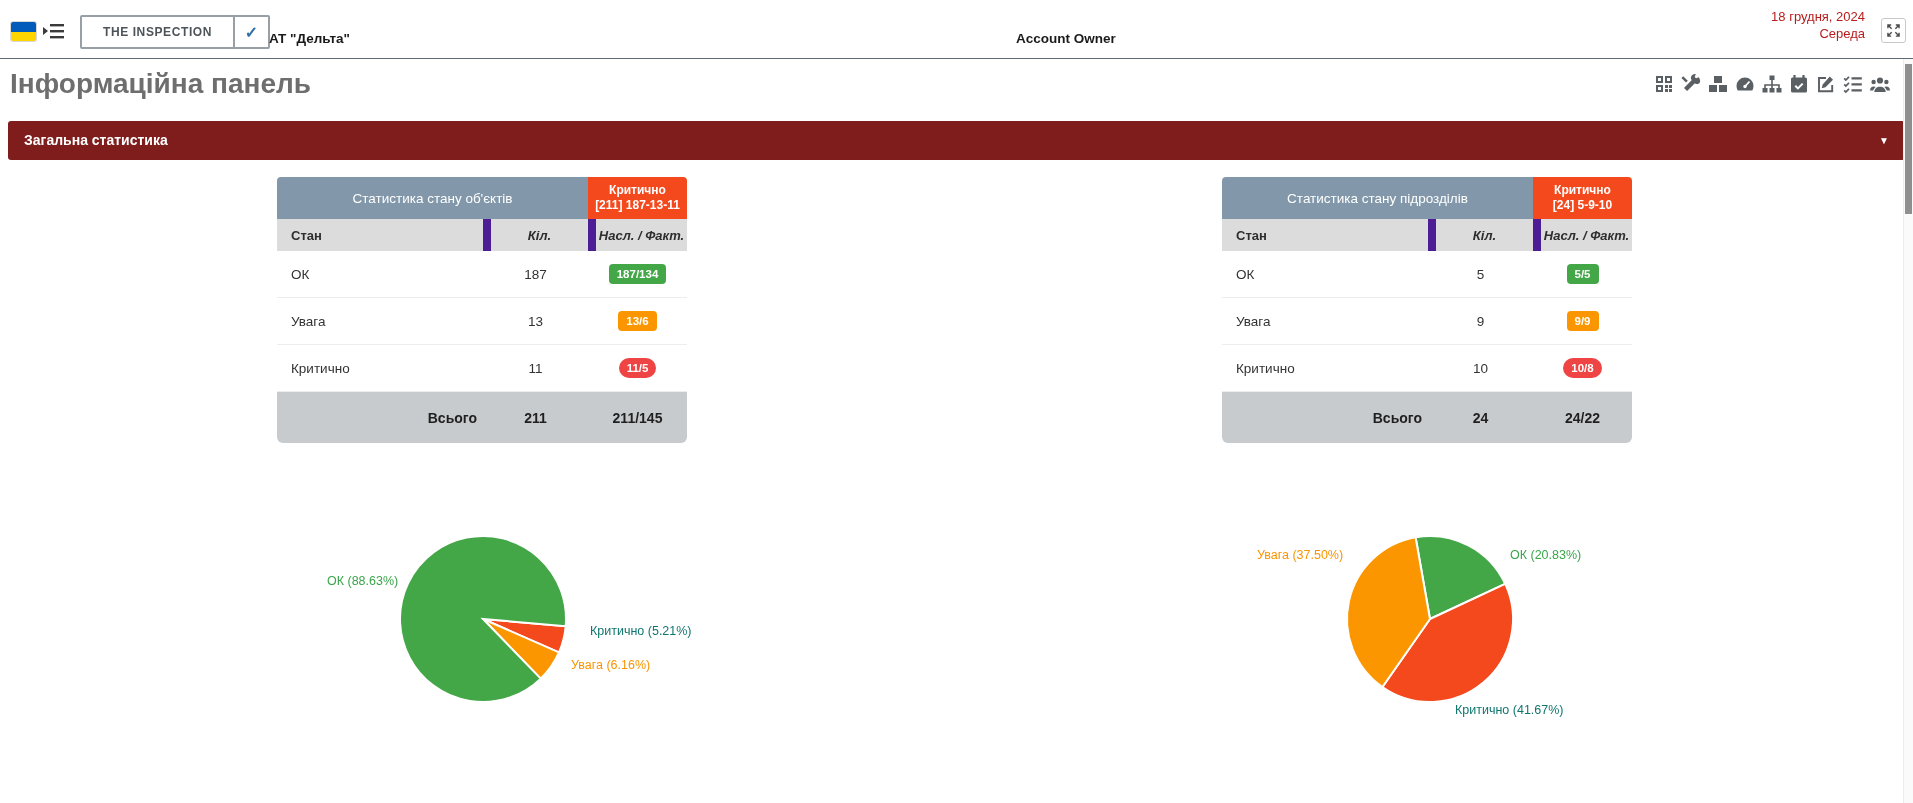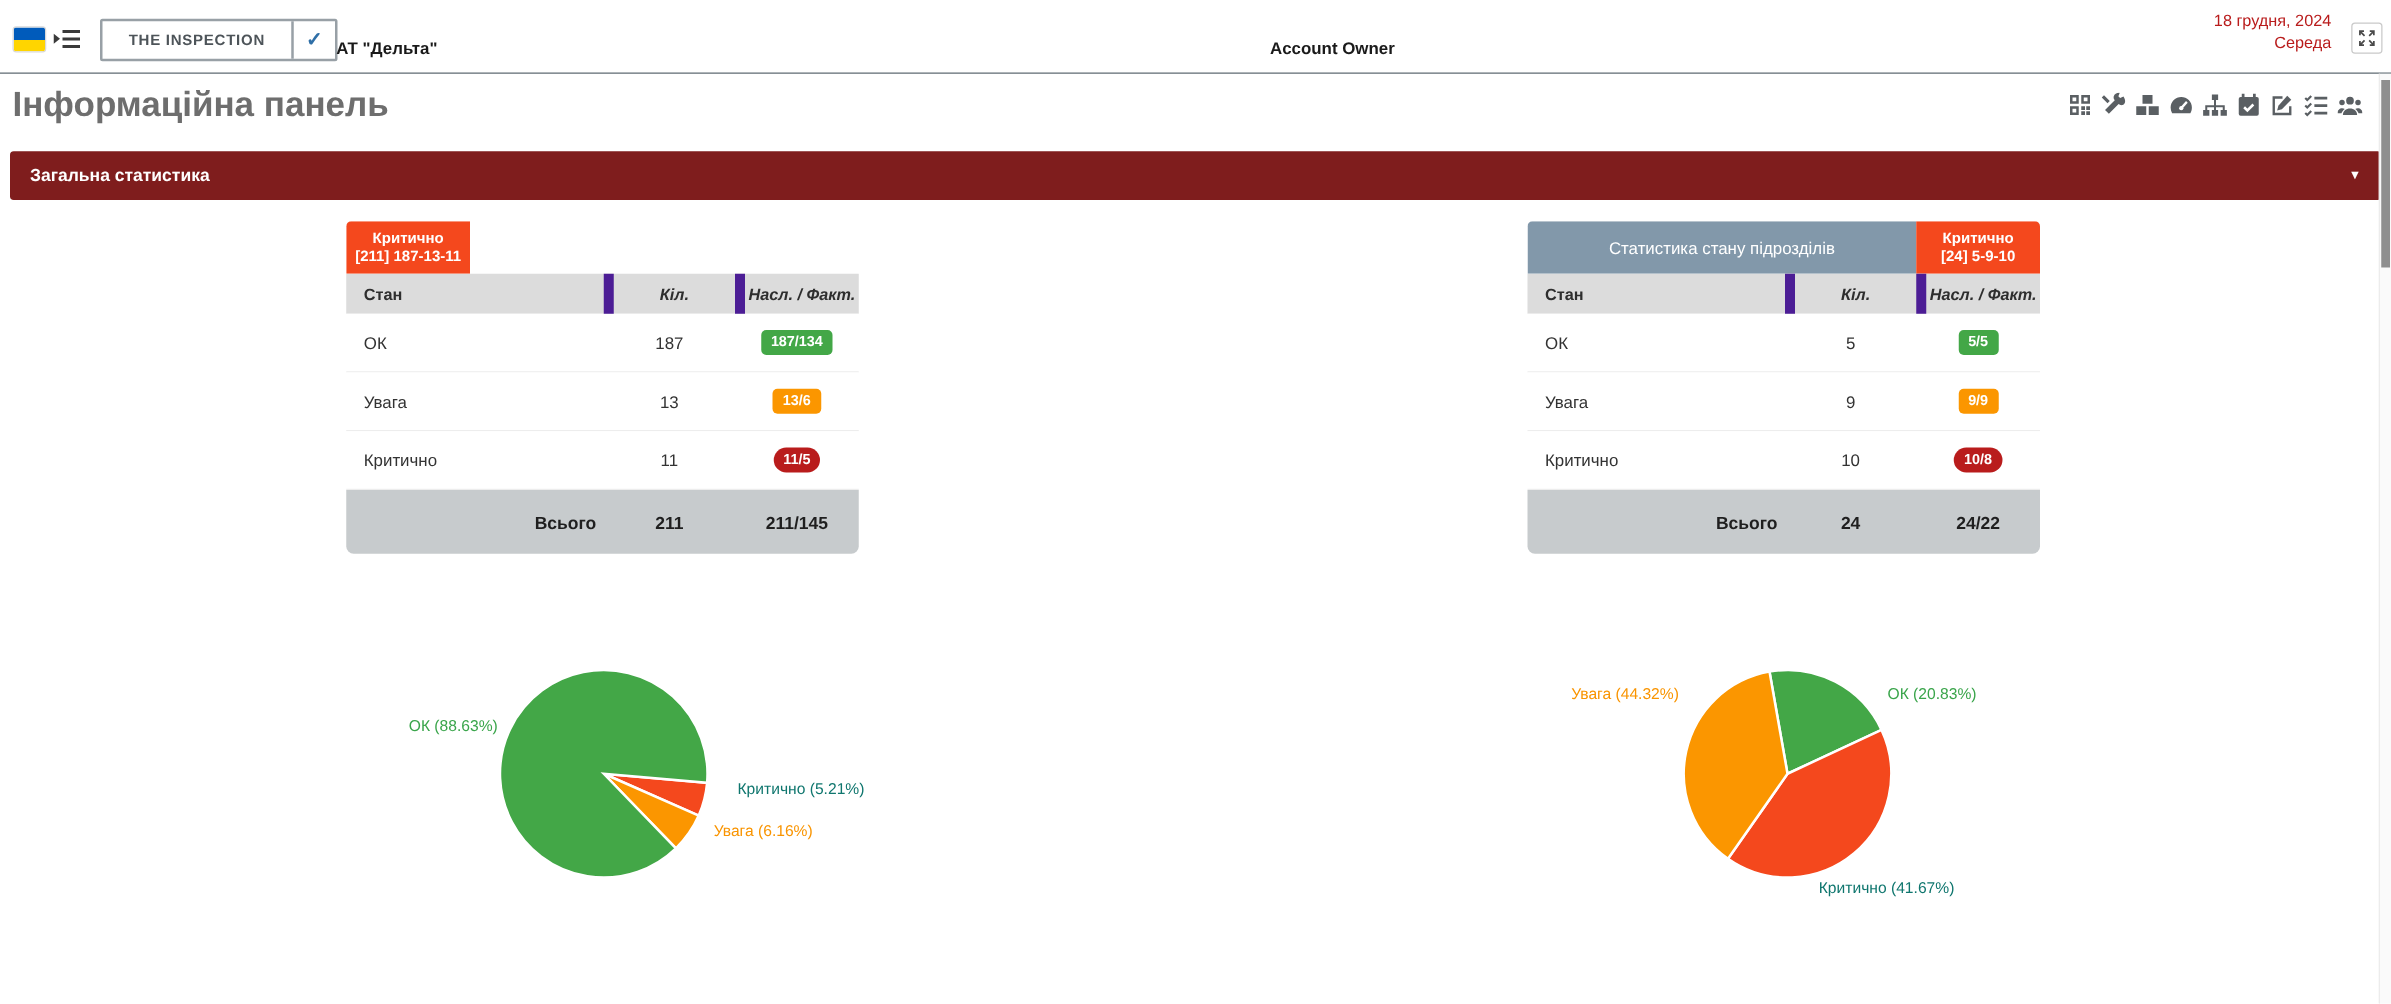--- a/index.html
+++ b/index.html
@@ -38,21 +38,21 @@
   .c1{width:206px;box-sizing:border-box;padding-left:14px;}
   .c2{width:105px;box-sizing:border-box;text-align:center;justify-content:center;}
   .c3{width:99px;box-sizing:border-box;text-align:center;justify-content:center;}
   .t-row{display:flex;height:46px;align-items:center;background:#fff;border-bottom:1px solid #ededed;font-size:13.5px;color:#333;}
   .t-row:last-of-type{border-bottom:none;}
   .t-row .c2{text-align:center;}
   .t-row .c3{display:flex;align-items:center;}
   .badge{display:inline-block;padding:4px 8px;border-radius:4px;color:#fff;font-size:11.5px;font-weight:bold;}
   .badge.ok{background:#43a747;}
   .badge.warn{background:#fb9600;}
-  .badge.crit{background:#b91c1c;border-radius:10px;}
+  .badge.crit{background:#ef4444;border-radius:10px;}
   .t-foot{display:flex;height:51px;align-items:center;background:#c7cbcd;border-radius:0 0 6px 6px;font-size:14px;font-weight:bold;color:#1f1f1f;}
   .t-foot .c1{text-align:right;padding-right:6px;}
   .t-foot .c2,.t-foot .c3{text-align:center;}
   
   .pie-chart{position:absolute;width:200px;height:200px;}
   .pie-label{position:absolute;font-size:12.5px;white-space:nowrap;}
   .pie-label.ok{color:#3aa54b;}
   .pie-label.warn{color:#f99400;}
   .pie-label.crit{color:#0f766e;}
   
@@ -146,20 +146,21 @@
   </svg>
 </div>
 
 <div class="panel-bar">
   <span class="panel-title">Загальна статистика</span>
   <span class="caret">▼</span>
 </div>
 
 <div class="stat-table" style="left:277px;">
   <div class="t-head">
+    <div class="t-title">Статистика стану об'єктів</div>
     <div class="t-crit">
       <span>Критично</span>
       <span>[211] 187-13-11</span>
     </div>
   </div>
   <div class="t-cols">
     <div class="c1">Стан</div>
     <div class="c2">Кіл.</div>
     <div class="c3">Насл. / Факт.</div>
   </div>
@@ -243,19 +244,19 @@
 <span class="pie-label crit" style="left:590px;top:624px;">Критично (5.21%)</span>
 <span class="pie-label warn" style="left:571px;top:658px;">Увага (6.16%)</span>
 
 <div class="pie-chart" style="left:1330px;top:519px;">
   <svg width="200" height="200" viewBox="0 0 200 200">
       <path d="M100,100 L85.59,18.26 A83,83 0 0 1 175.22,64.91 Z" fill="#43a747" stroke="#ffffff" stroke-width="2"></path>
       <path d="M100,100 L175.22,64.91 A83,83 0 0 1 52.39,167.99 Z" fill="#f4481d" stroke="#ffffff" stroke-width="2"></path>
       <path d="M100,100 L52.39,167.99 A83,83 0 0 1 85.59,18.26 Z" fill="#fb9600" stroke="#ffffff" stroke-width="2"></path>
     </svg>
 </div>
-<span class="pie-label warn" style="left:1257px;top:548px;">Увага (44.32%)</span>
+<span class="pie-label warn" style="left:1257px;top:548px;">Увага (37.50%)</span>
 <span class="pie-label ok" style="left:1510px;top:548px;">ОК (20.83%)</span>
 <span class="pie-label crit" style="left:1455px;top:703px;">Критично (41.67%)</span>
 
 <div class="scroll-track">
   <div class="scroll-thumb"></div>
 </div>
 
 </body></html>

